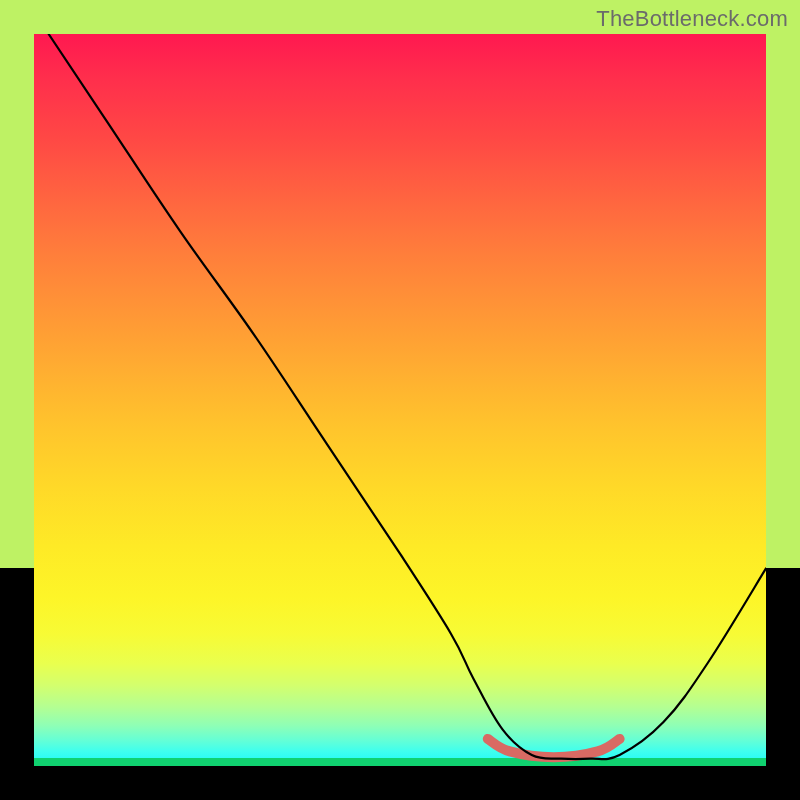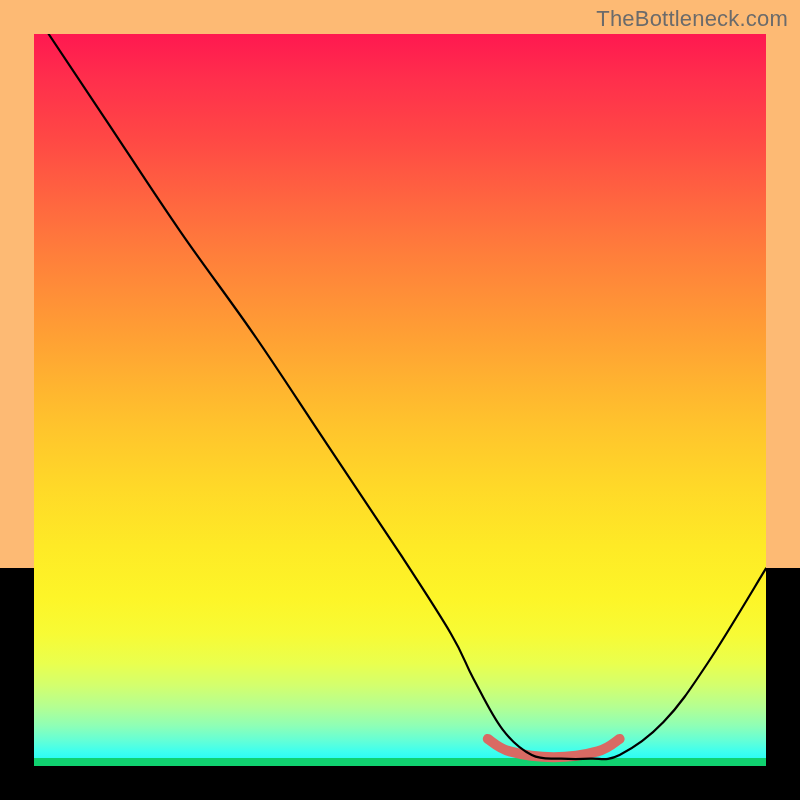--- a/index.html
+++ b/index.html
@@ -7,21 +7,21 @@
     padding: 0;
     width: 800px;
     height: 800px;
     background: #000;
     font-family: Arial, Helvetica, sans-serif;
   }
   .container {
     position: relative;
     width: 800px;
     height: 568px;
-    background: #fdba74;
+    background: #bef264;
   }
   .watermark {
     position: absolute;
     top: 6px;
     right: 12px;
     color: #6b6b6b;
     font-size: 22px;
     font-weight: 500;
     letter-spacing: 0.2px;
     z-index: 200;

